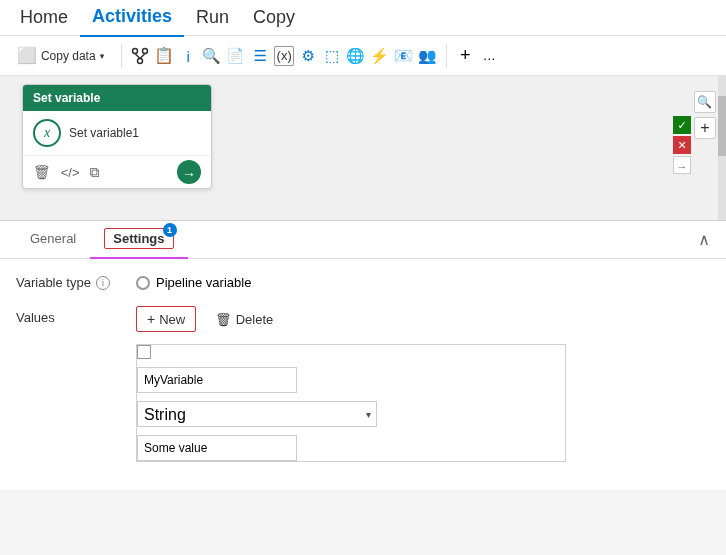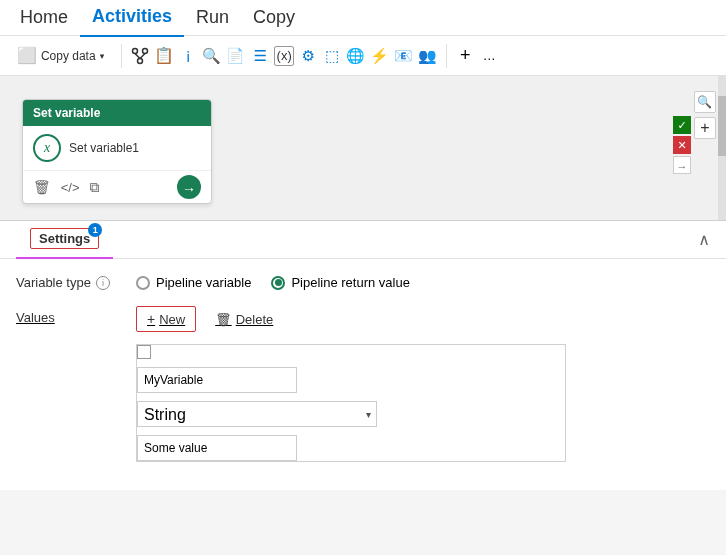--- a/index.html
+++ b/index.html
@@ -68,21 +68,21 @@
     .canvas-area {
       background: #f0f0f0;
       position: relative;
       height: 145px;
       border-bottom: 1px solid #d0d0d0;
     }
 
     
     .node-card {
       position: absolute;
-      top: 23px;
+      top: 8px;
       left: 22px;
       width: 190px;
       background: white;
       border: 1px solid #ccc;
       border-radius: 4px;
       overflow: hidden;
       box-shadow: 0 2px 4px rgba(0,0,0,0.1);
     }
     .node-header {
       background: #1a7f55;
@@ -313,21 +313,20 @@
       height: 7px;
       background: #1a7f55;
       border-radius: 50%;
     }
 
     
     .values-row {
       display: flex;
       align-items: flex-start;
       gap: 20px;
-      text-decoration: underline;
     }
     .values-label {
       font-size: 13px;
       color: #333;
       min-width: 100px;
       padding-top: 4px;
     }
     .values-controls {
       display: flex;
       align-items: center;
@@ -489,20 +488,21 @@
   </div>
 
   <div style="position:absolute; right:0; top:0; bottom:0; width:8px; background:#e0e0e0;">
     <div style="width:8px; height:60px; background:#bbb; margin-top:20px;"></div>
   </div>
 </div>
 
 <div class="properties-panel">
 
   <div class="tabs-bar">
+    <div class="tab">General</div>
     <div class="tab active" style="position:relative;">
       <span style="display:inline-block; border:1.5px solid #d13438; padding:2px 8px; border-radius:2px; position:relative;">
         <span>Settings</span>
         <span class="tab-badge">1</span>
       </span>
     </div>
     <div class="tabs-collapse">∧</div>
   </div>
 
   <div class="settings-content">
@@ -511,26 +511,20 @@
       <div class="form-label">
         <span>Variable type</span>
         <div class="info-icon">
           <span>i</span>
         </div>
       </div>
       <div class="radio-group">
         <div class="radio-item">
           <div class="radio-circle"></div>
           <span>Pipeline variable</span>
-        </div>
-        <div class="radio-item">
-          <div class="radio-circle selected">
-            <div class="radio-dot"></div>
-          </div>
-          <span>Pipeline return value</span>
         </div>
       </div>
     </div>
 
     <div class="values-row">
       <div class="values-label">Values</div>
       <div class="values-controls">
         <button class="btn-new">
           <span style="font-size:14px; font-weight:300;">+</span>
           <span>New</span>

